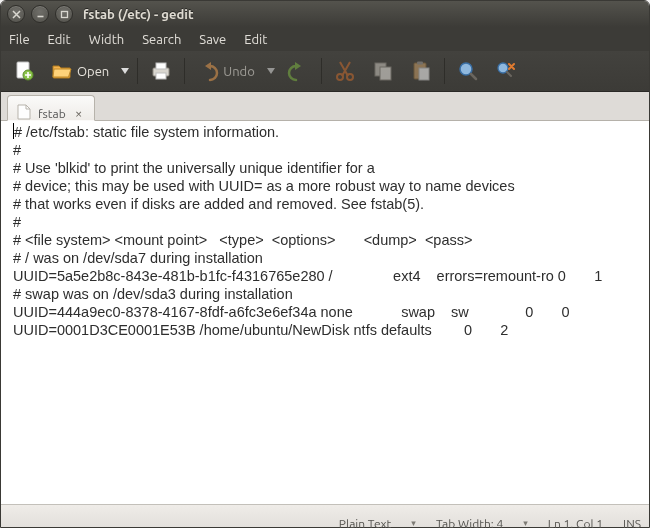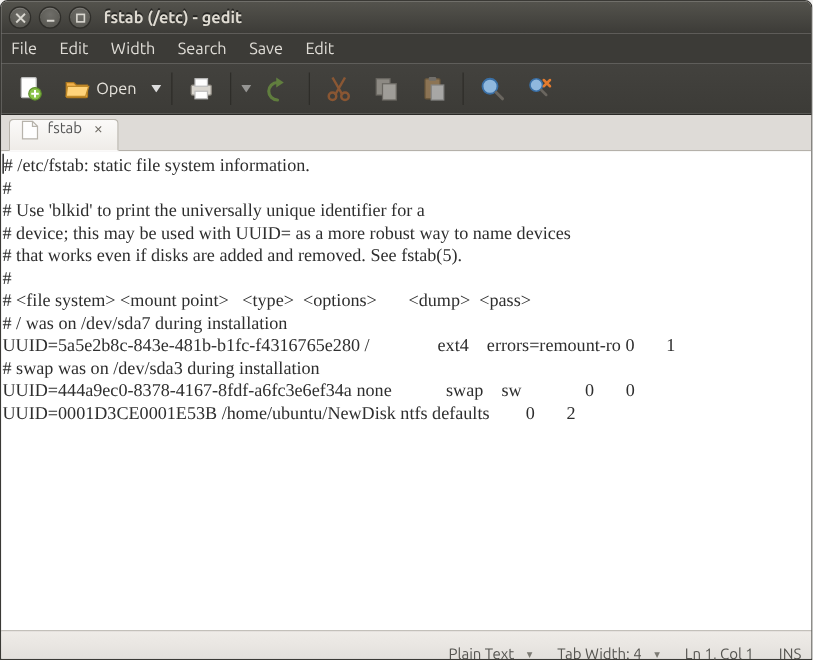--- a/index.html
+++ b/index.html
@@ -120,21 +120,21 @@
     align-items: flex-end;
     padding: 0 6px;
   }
   .tab {
     height: 24px;
     background: linear-gradient(to bottom, #fbfaf9, #efece8);
     border: 1px solid #b7b3ab;
     border-bottom: 1px solid #fbfaf9;
     border-radius: 4px 4px 0 0;
     display: flex;
-    align-items: flex-start;
+    align-items: flex-end;
     padding: 0 8px;
     gap: 6px;
     margin-bottom: -1px;
     font-size: 12px;
     color: #555;
   }
   .tab-close {
     width: 14px;
     height: 14px;
     display: flex;
@@ -145,27 +145,27 @@
     line-height: 1;
   }
   
   .editor-wrap {
     flex: 1 1 auto;
     background: #ffffff;
     overflow: hidden;
     position: relative;
   }
   .editor {
-    font-family: Liberation Serif, serif;
+    font-family: Liberation Sans, sans-serif;
     font-size: 14.5px;
     line-height: 18px;
     white-space: pre-wrap;
     word-break: break-all;
     color: #2e2e2e;
-    padding: 2px 1px;
+    padding: 2px 12px;
     outline: none;
   }
   .cursor-bar {
     display: inline-block;
     width: 0;
     border-left: 1px solid #000;
     height: 16px;
     vertical-align: -2px;
   }
   
@@ -177,21 +177,21 @@
     align-items: center;
     padding: 0 8px;
     gap: 20px;
     font-size: 12px;
     color: #555450;
   }
   .status-spacer { flex: 1; }
   .status-cell {
     display: flex;
     align-items: center;
-    gap: 10px;
+    gap: 20px;
     margin-top: 14px;
   }
   .chev {
     font-size: 9px;
     color: #7c7a73;
   }
 </style>
 </head>
 <body>
 
@@ -253,20 +253,29 @@
     <div class="tb-btn">
       <span class="tb-icon">
         <svg width="22" height="22" viewBox="0 0 22 22">
           <rect x="3" y="8" width="16" height="8" rx="1" fill="#d9d6cf" stroke="#8e8a82"></rect>
           <rect x="6" y="3" width="10" height="6" fill="#fefefe" stroke="#bdbdbd"></rect>
           <rect x="6" y="13" width="10" height="6" fill="#fefefe" stroke="#bdbdbd"></rect>
         </svg>
       </span>
     </div>
     <div class="tb-sep"></div>
+    <div class="tb-btn disabled">
+      <span class="tb-icon">
+        <svg width="22" height="22" viewBox="0 0 22 22">
+          <path d="M13 6a7 7 0 0 1 0 14" fill="none" stroke="#e79b4f" stroke-width="2.5" stroke-linecap="round"></path>
+          <path d="M14 2l-6 4 6 4z" fill="#e79b4f"></path>
+        </svg>
+      </span>
+      <span>Undo</span>
+    </div>
     <div class="tb-drop disabled">
       <svg width="8" height="6" viewBox="0 0 8 6">
           <path d="M0 0h8L4 6z" fill="#dcdcdc"></path>
         </svg>
     </div>
     <div class="tb-btn disabled">
       <span class="tb-icon">
         <svg width="22" height="22" viewBox="0 0 22 22">
           <path d="M9 6a7 7 0 0 0 0 14" fill="none" stroke="#7cb342" stroke-width="2.5" stroke-linecap="round"></path>
           <path d="M8 2l6 4-6 4z" fill="#7cb342"></path>

